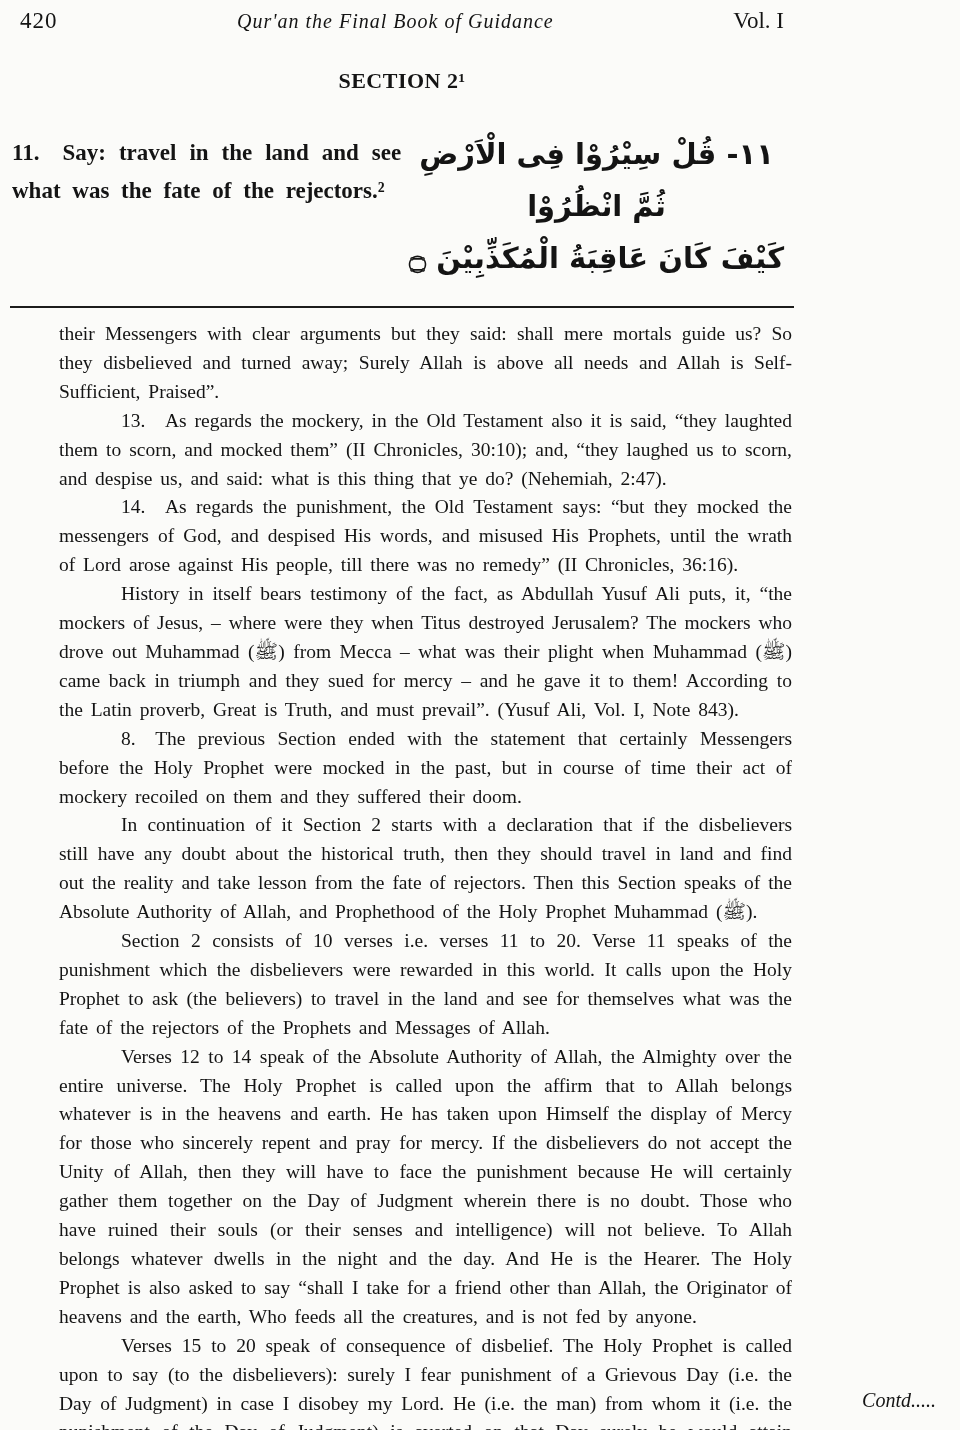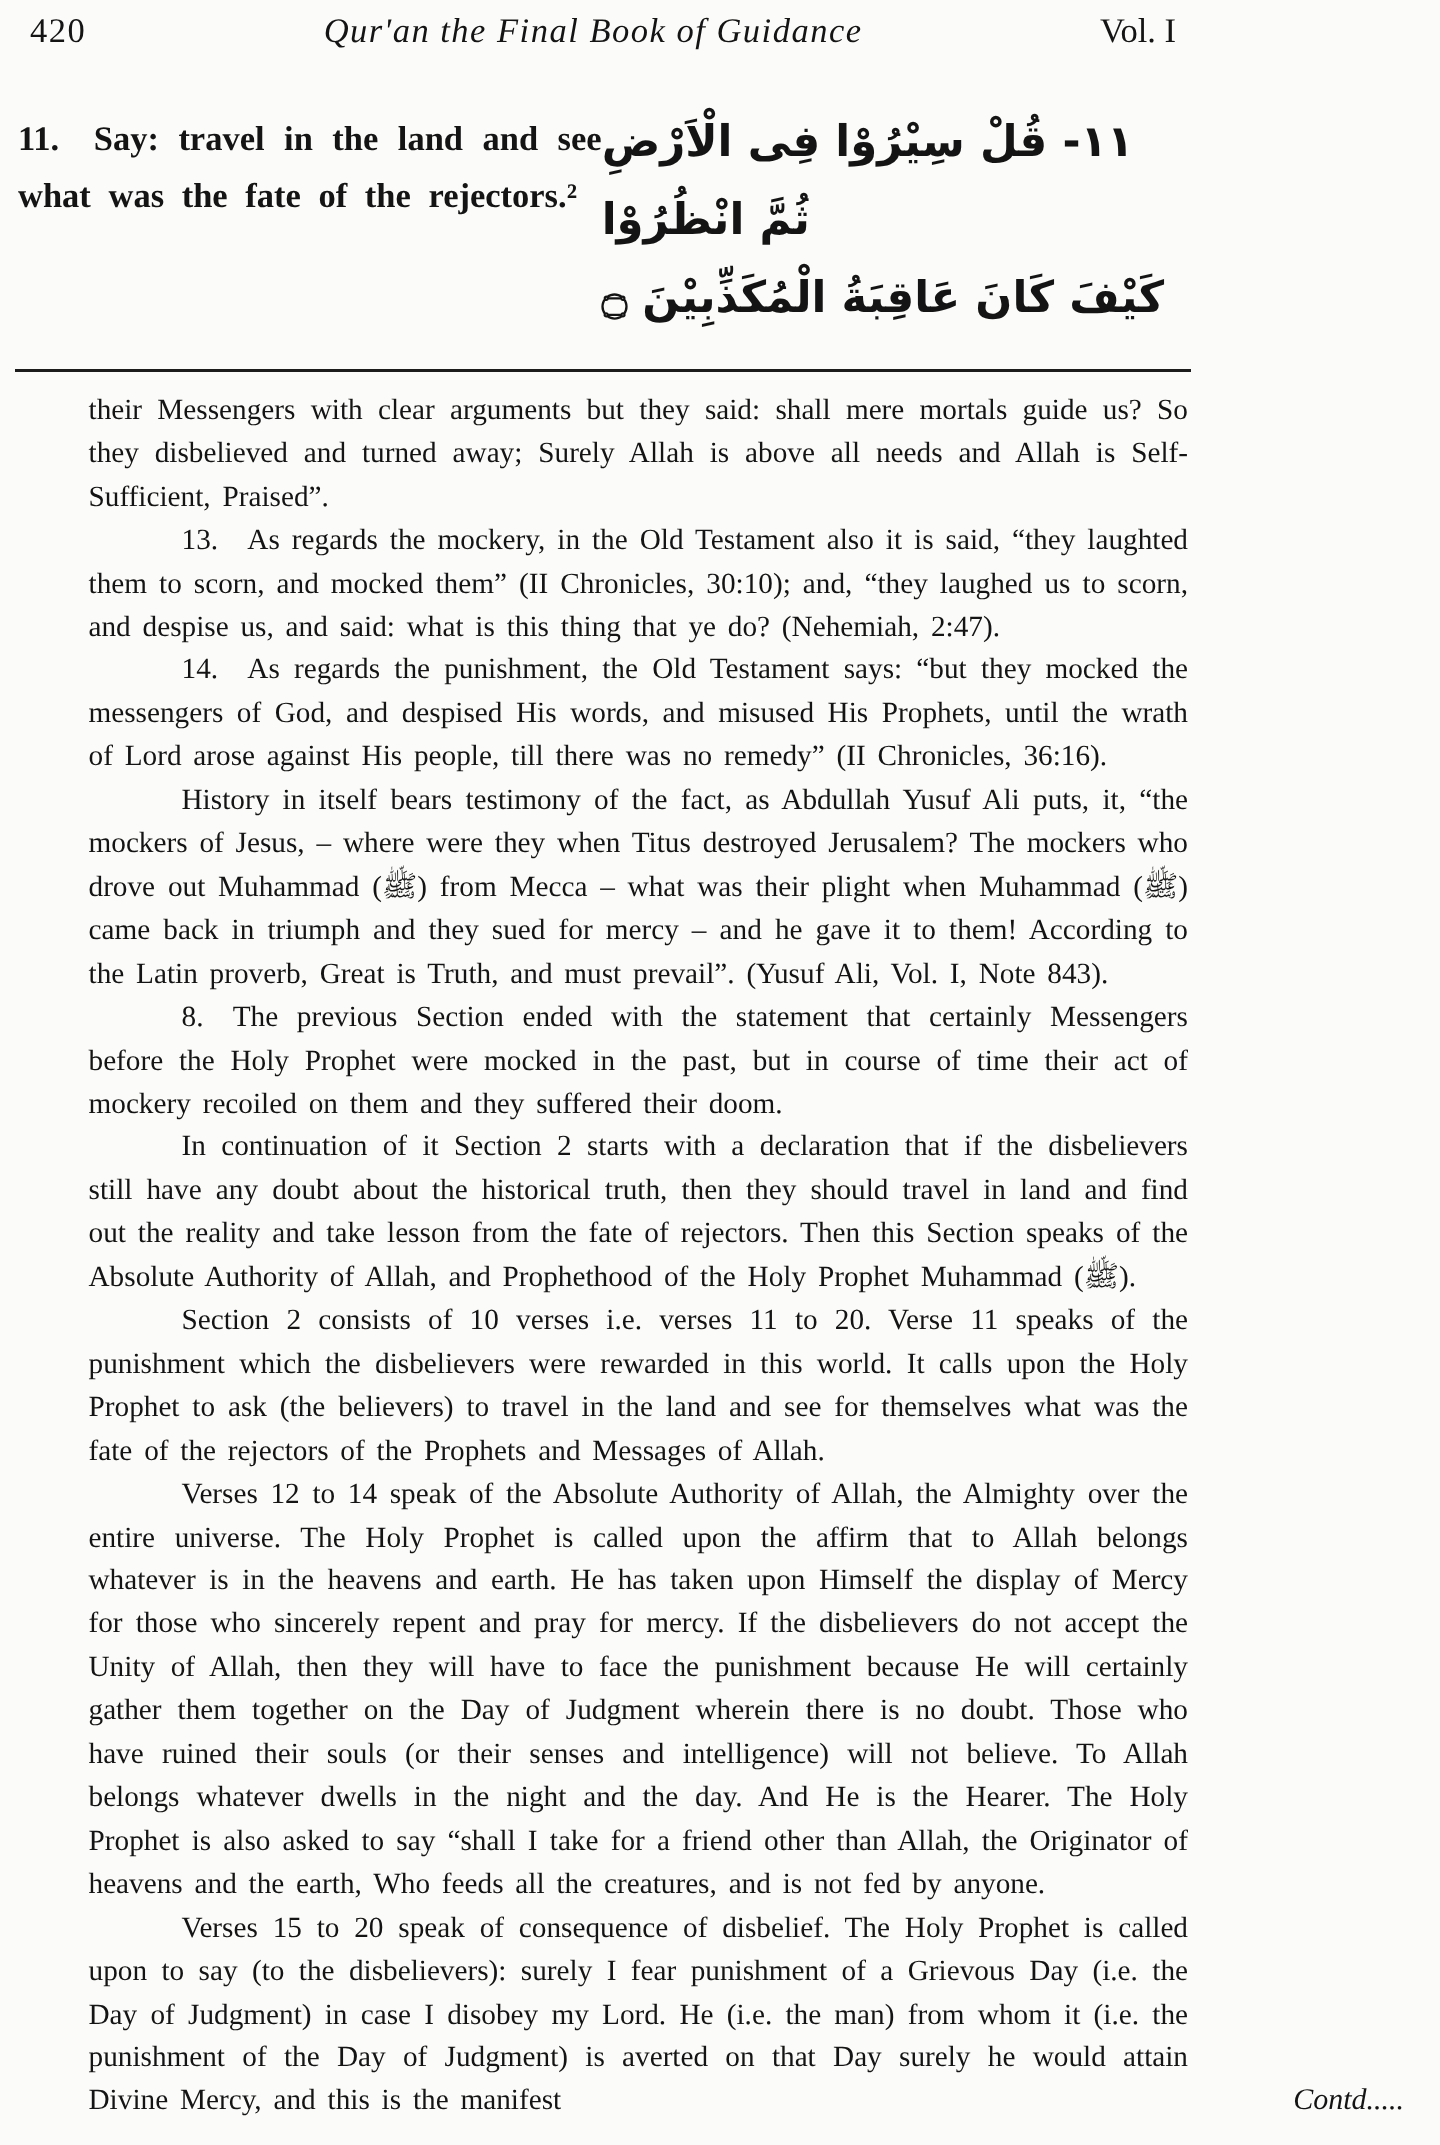--- a/index.html
+++ b/index.html
@@ -15,21 +15,21 @@
     padding:6px 10px 0 10px;
     box-sizing:border-box;
     width:804px;height:1430px;
   }
   
   .header{
     display:flex;align-items:baseline;justify-content:space-between;
     padding:2px 10px 0 10px;
   }
   .page-num{font-size:23px;letter-spacing:1px;}
-  .book-title{font-size:23px;font-style:italic;letter-spacing:1px;}
+  .book-title{font-size:20px;font-style:italic;letter-spacing:1px;}
   .volume{font-size:23px;}
   
   .section-heading{
     text-align:center;
     font-weight:bold;
     font-size:22px;
     margin-top:34px;
     letter-spacing:.5px;
   }
   
@@ -44,21 +44,21 @@
     width:438px;
     font-weight:bold;
     font-size:23px;
     line-height:38px;
     text-align:justify;
     word-spacing:6px;
   }
   .verse-arabic{
     width:440px;
     direction:rtl;
-    text-align:left;
+    text-align:center;
     font-family:"DejaVu Sans",sans-serif;
     font-weight:bold;
     font-size:29px;
     line-height:52px;
     margin-top:-6px;
   }
   
   .divider{
     border:0;
     border-top:2.5px solid #1c1c1c;
@@ -90,20 +90,21 @@
 <body>
 
 <div class="page">
 
   <div class="header">
     <span class="page-num">420</span>
     <span class="book-title">Qur'an the Final Book of Guidance</span>
     <span class="volume">Vol. I</span>
   </div>
 
+  <div class="section-heading">SECTION 2¹</div>
 
   <div class="verse-row">
     <div class="verse-translation">11. Say: travel in the land and see what was the fate of the rejectors.²</div>
     <div class="verse-arabic">
       <div>۱۱- قُلْ سِيْرُوْا فِى الْاَرْضِ ثُمَّ انْظُرُوْا</div>
       <div>كَيْفَ كَانَ عَاقِبَةُ الْمُكَذِّبِيْنَ ۝</div>
     </div>
   </div>
 
   <hr class="divider">

